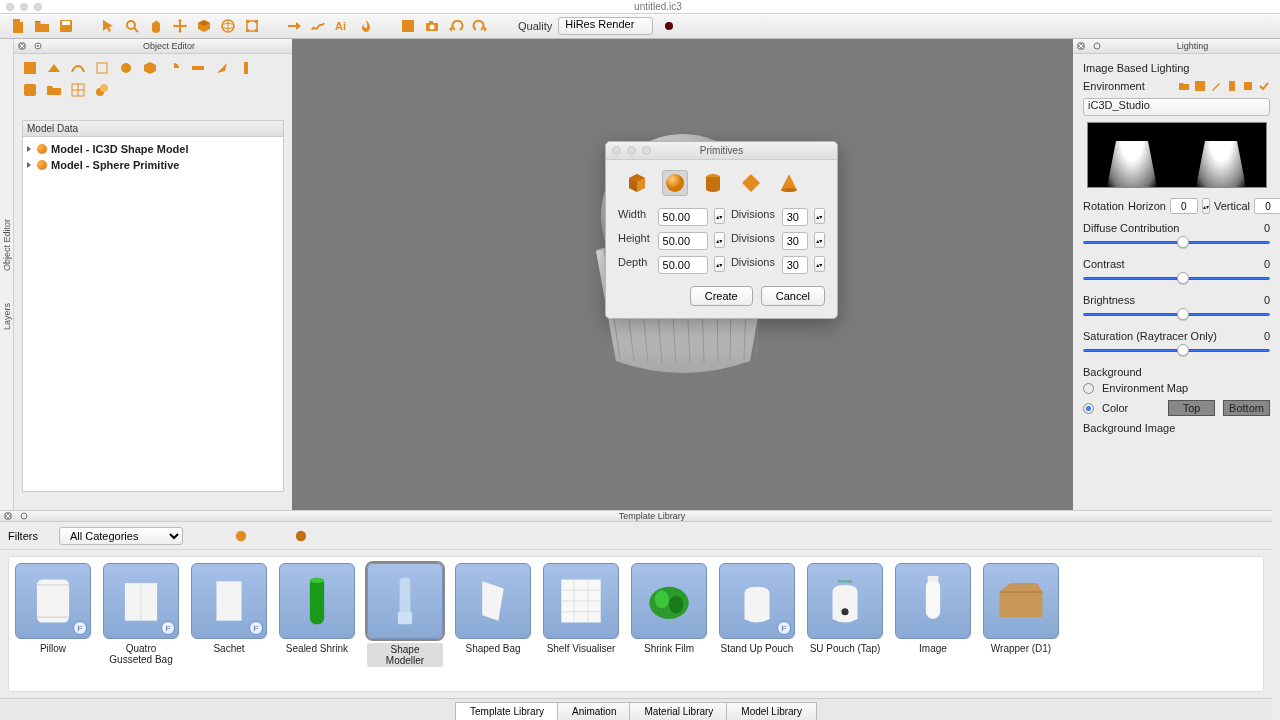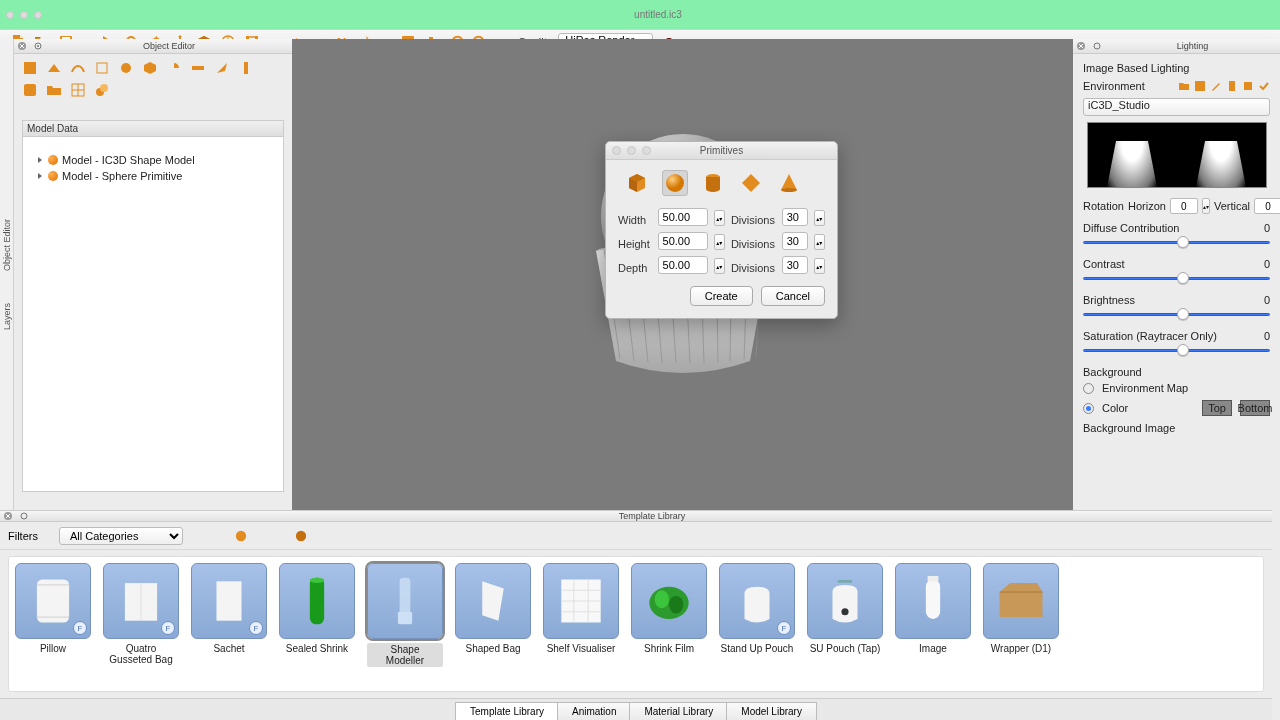--- a/index.html
+++ b/index.html
@@ -1,18 +1,18 @@
 <!DOCTYPE html>
 <html><head>
 <meta charset="utf-8">
 <style>
 * { margin: 0; padding: 0; box-sizing: border-box; font-family: "Helvetica Neue", Arial, sans-serif; font-size: 11px; }
 body { background: #ececec; width: 1280px; height: 720px; overflow: hidden; position: relative; }
 
-.titlebar { height: 30px; background: #86efac; display: flex; align-items: center; padding: 0 6px; border-bottom: 1px solid #d0d0d0; }
+.titlebar { height: 14px; background: #ffffff; display: flex; align-items: center; padding: 0 6px; border-bottom: 1px solid #d0d0d0; }
 .traffic { display: flex; gap: 6px; }
 .traffic span { width: 8px; height: 8px; border-radius: 50%; background: #dcdcdc; border: 1px solid #c8c8c8; }
 .title-center { flex: 1; text-align: center; color: #777; font-size: 10px; }
 
 .toolbar { height: 25px; background: linear-gradient(#f7f7f7,#e6e6e6); border-bottom: 1px solid #bcbcbc; display: flex; align-items: center; padding: 0 8px; gap: 6px; box-shadow: inset 0 1px 0 #fff; }
 .tb-group { display: flex; gap: 4px; align-items: center; }
 .tb-sep { width: 10px; }
 .tb-btn { width: 20px; height: 20px; display: flex; align-items: center; justify-content: center; cursor: pointer; }
 .tb-btn svg { width: 16px; height: 16px; }
 .quality-label { color: #333; margin-left: 6px; }
@@ -26,21 +26,21 @@
 
 .left-panel { width: 278px; background: #ececec; display: flex; flex-direction: column; }
 .panel-hdr { height: 15px; background: linear-gradient(#f6f6f6,#e2e2e2); border-bottom: 1px solid #ccc; display: flex; align-items: center; position: relative; }
 .panel-hdr-title { flex: 1; text-align: center; font-size: 9px; color: #444; }
 .hdr-btn { width: 12px; height: 12px; display: flex; align-items: center; justify-content: center; margin: 0 2px; cursor: pointer; }
 .hdr-btn svg { width: 10px; height: 10px; }
 .panel-icons { padding: 6px 8px; display: flex; flex-wrap: wrap; gap: 8px; }
 .panel-icons .ic { width: 16px; height: 16px; cursor: pointer; }
 .panel-icons .ic svg { width: 16px; height: 16px; }
 .model-data-hdr { background: linear-gradient(#f0f0f0,#dedede); border: 1px solid #ccc; padding: 2px 4px; margin: 16px 8px 0; font-size: 10px; color: #333; }
-.model-tree { background: #fff; border: 1px solid #ccc; border-top: none; margin: 0 8px 18px; flex: 1; padding: 15px; }
+.model-tree { background: #fff; border: 1px solid #ccc; border-top: none; margin: 0 8px 18px; flex: 1; padding: 4px; font-weight: bold; }
 .tree-row { display: flex; align-items: center; gap: 4px; padding: 2px 0; color: #222; }
 .tree-row .disclosure { width: 0; height: 0; border-left: 4px solid #666; border-top: 3px solid transparent; border-bottom: 3px solid transparent; margin-right: 2px; }
 .tree-row .ball { width: 10px; height: 10px; border-radius: 50%; background: radial-gradient(circle at 30% 30%, #ffb050, #e07000); }
 
 .viewport { flex: 1; background: #7b7b7b; position: relative; }
 
 .right-panel { width: 207px; background: #ececec; display: flex; flex-direction: column; }
 .r-body { padding: 8px 10px; overflow: hidden; color: #222; }
 .r-section-title { font-size: 11px; margin-bottom: 6px; }
 .r-row { display: flex; align-items: center; gap: 4px; margin-bottom: 6px; }
@@ -49,34 +49,34 @@
 .env-thumb .light { width: 50px; height: 46px; background: radial-gradient(ellipse at top, #fff 30%, #777 80%, #000); clip-path: polygon(18% 0, 82% 0, 100% 100%, 0 100%); }
 .num-in { width: 28px; height: 16px; border: 1px solid #bbb; border-radius: 2px; text-align: center; background: #fff; font-size: 10px; }
 .stepper { width: 12px; height: 16px; border: 1px solid #bbb; border-radius: 2px; background: linear-gradient(#fff,#eee); font-size: 6px; display: flex; flex-direction: column; justify-content: center; align-items: center; }
 .slider-row { display: flex; justify-content: space-between; align-items: center; margin: 8px 0 2px; }
 .slider-row span:last-child { color: #222; }
 .slider { width: 100%; height: 14px; position: relative; margin-bottom: 4px; }
 .slider .track { height: 3px; background: #3a7bff; border: 1px solid #2a5bcc; position: absolute; top: 5px; left: 0; right: 0; border-radius: 2px; }
 .slider .thumb { width: 12px; height: 12px; border-radius: 50%; background: #fff; border: 1px solid #aaa; position: absolute; top: 0; left: 50%; box-shadow: 0 1px 1px rgba(0,0,0,.2); }
 .radio { width: 11px; height: 11px; border-radius: 50%; border: 1px solid #888; margin-right: 4px; display: inline-flex; align-items: center; justify-content: center; }
 .radio.checked::after { content:''; width: 5px; height: 5px; border-radius: 50%; background:#3a7bff; }
-.color-btn { width: 30px; height: 16px; background: #888; border: 1px solid #555; margin-left: 4px; }
+.color-btn { width: 47px; height: 16px; background: #888; border: 1px solid #555; margin-left: 4px; }
 .mini-ic { width: 12px; height: 12px; }
 
 .primitives-dlg { position: absolute; left: 313px; top: 102px; width: 233px; background: #ececec; border: 1px solid #b6b6b6; border-radius: 5px; box-shadow: 0 6px 20px rgba(0,0,0,.3); }
 .dlg-title { height: 18px; background: linear-gradient(#f2f2f2,#dedede); border-bottom: 1px solid #ccc; display: flex; align-items: center; border-radius: 5px 5px 0 0; padding-left: 6px; position: relative; }
 .dlg-traffic { display: flex; gap: 6px; }
 .dlg-traffic span { width: 9px; height: 9px; border-radius: 50%; background: #dcdcdc; border: 1px solid #c8c8c8; }
 .dlg-title-txt { position: absolute; left: 0; right: 0; text-align: center; font-size: 10px; color: #555; }
 .dlg-body { padding: 10px 12px 12px; }
 .prim-icons { display: flex; gap: 12px; margin-bottom: 12px; padding-left: 6px; }
 .prim-ic { width: 26px; height: 26px; display: flex; align-items: center; justify-content: center; cursor: pointer; border-radius: 3px; }
 .prim-ic.sel { background: #d5d5d5; border: 1px solid #bbb; }
 .prim-ic svg { width: 22px; height: 22px; }
-.dlg-row { display: flex; align-items: flex-end; gap: 6px; margin-bottom: 6px; }
+.dlg-row { display: flex; align-items: flex-start; gap: 6px; margin-bottom: 6px; }
 .dlg-lbl { width: 36px; color: #333; }
 .dlg-in { width: 50px; height: 18px; border: 1px solid #bbb; border-radius: 3px; background: #fff; padding: 0 4px; font-size: 11px; }
 .dlg-btns { display: flex; justify-content: flex-end; gap: 8px; margin-top: 12px; }
 .dlg-btn { padding: 3px 14px; border: 1px solid #aaa; border-radius: 4px; background: linear-gradient(#fff,#eee); cursor: pointer; font-size: 11px; }
 
 .bottom { position: absolute; bottom: 0; left: 0; right: 8px; height: 210px; background: #ececec; display: flex; flex-direction: column; }
 .bottom-hdr { height: 12px; background: linear-gradient(#f6f6f6,#e2e2e2); border-top: 1px solid #ccc; border-bottom: 1px solid #ccc; display: flex; align-items: center; }
 .bottom-hdr-title { flex: 1; text-align: center; font-size: 9px; color: #444; }
 .filters-row { height: 28px; display: flex; align-items: center; padding: 0 8px; gap: 21px; border-bottom: 1px solid #d8d8d8; }
 .filters-row select { height: 18px; border: 1px solid #bbb; border-radius: 3px; background: linear-gradient(#fff,#eee); padding: 0 6px; font-size: 11px; width: 124px; }

